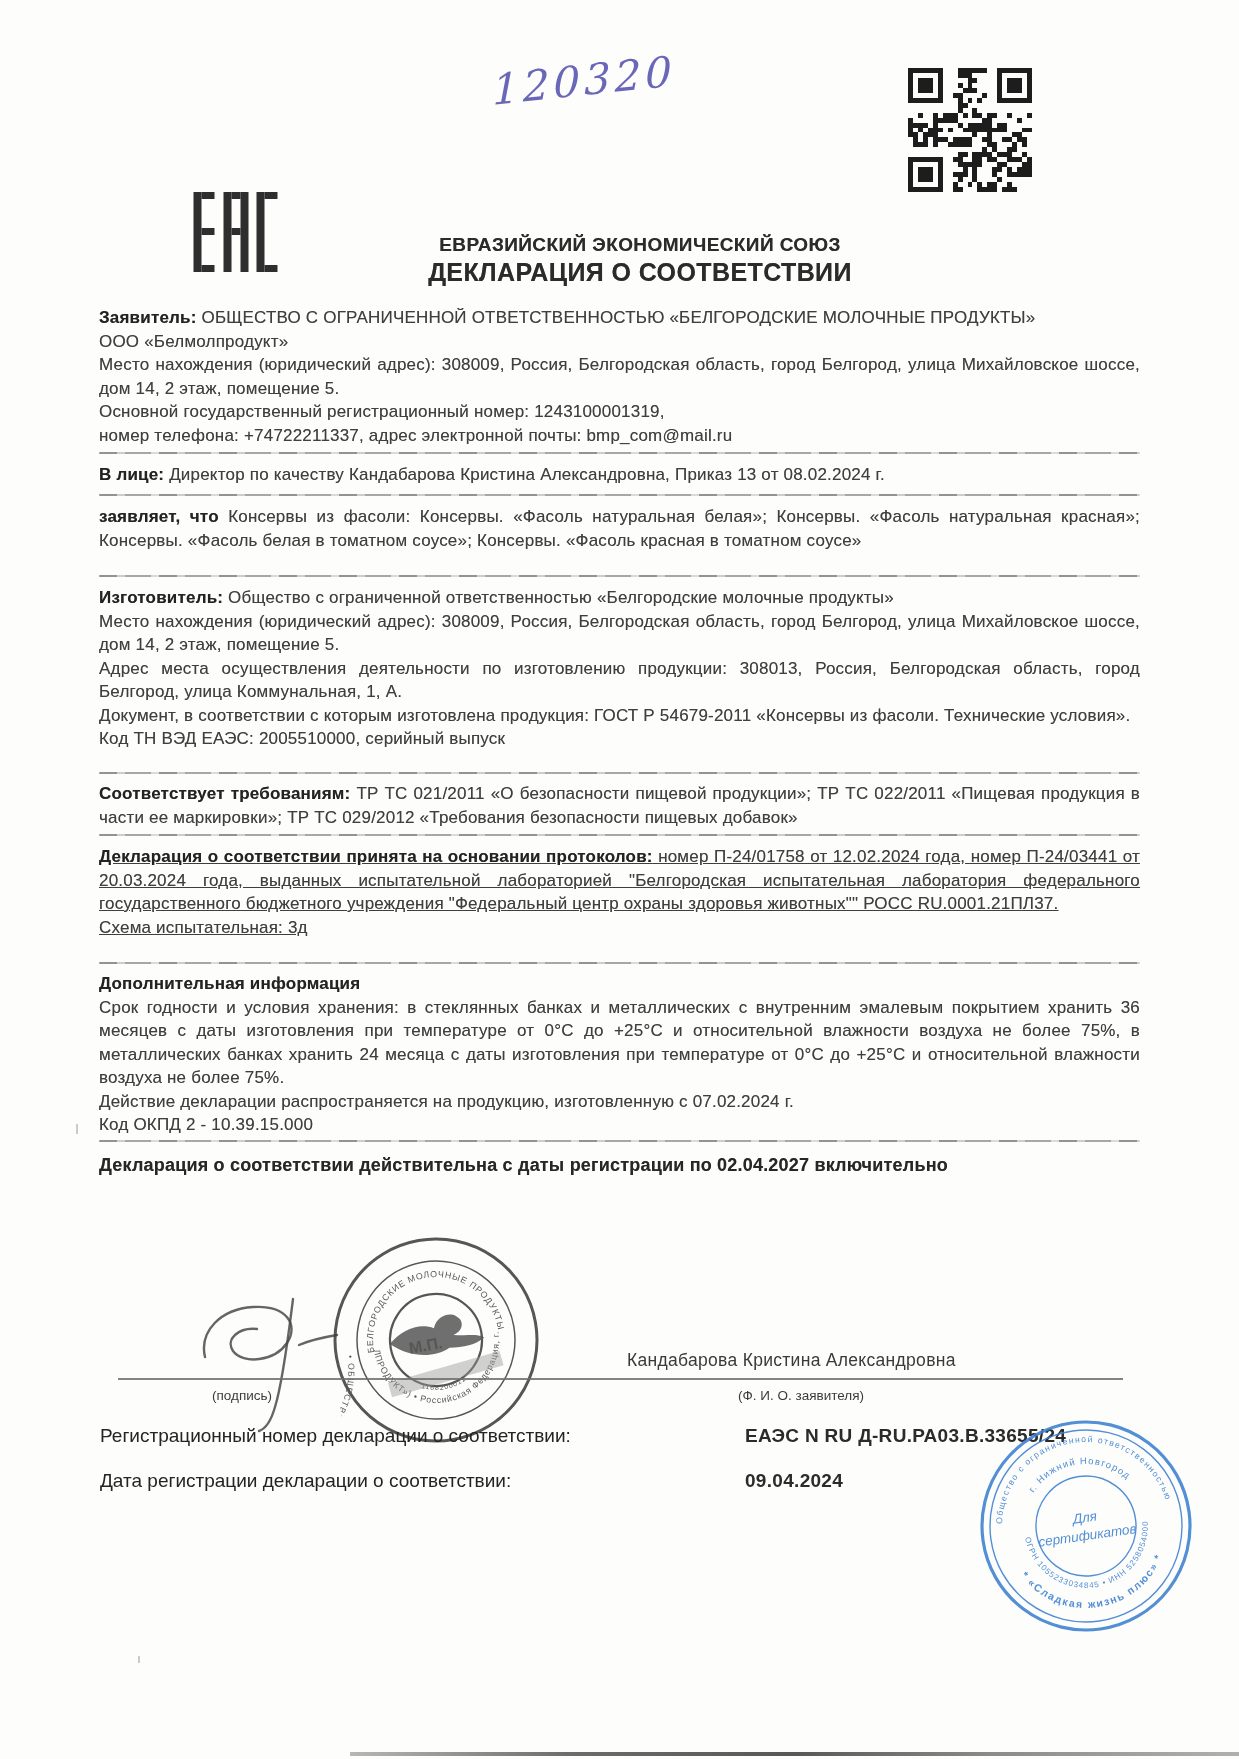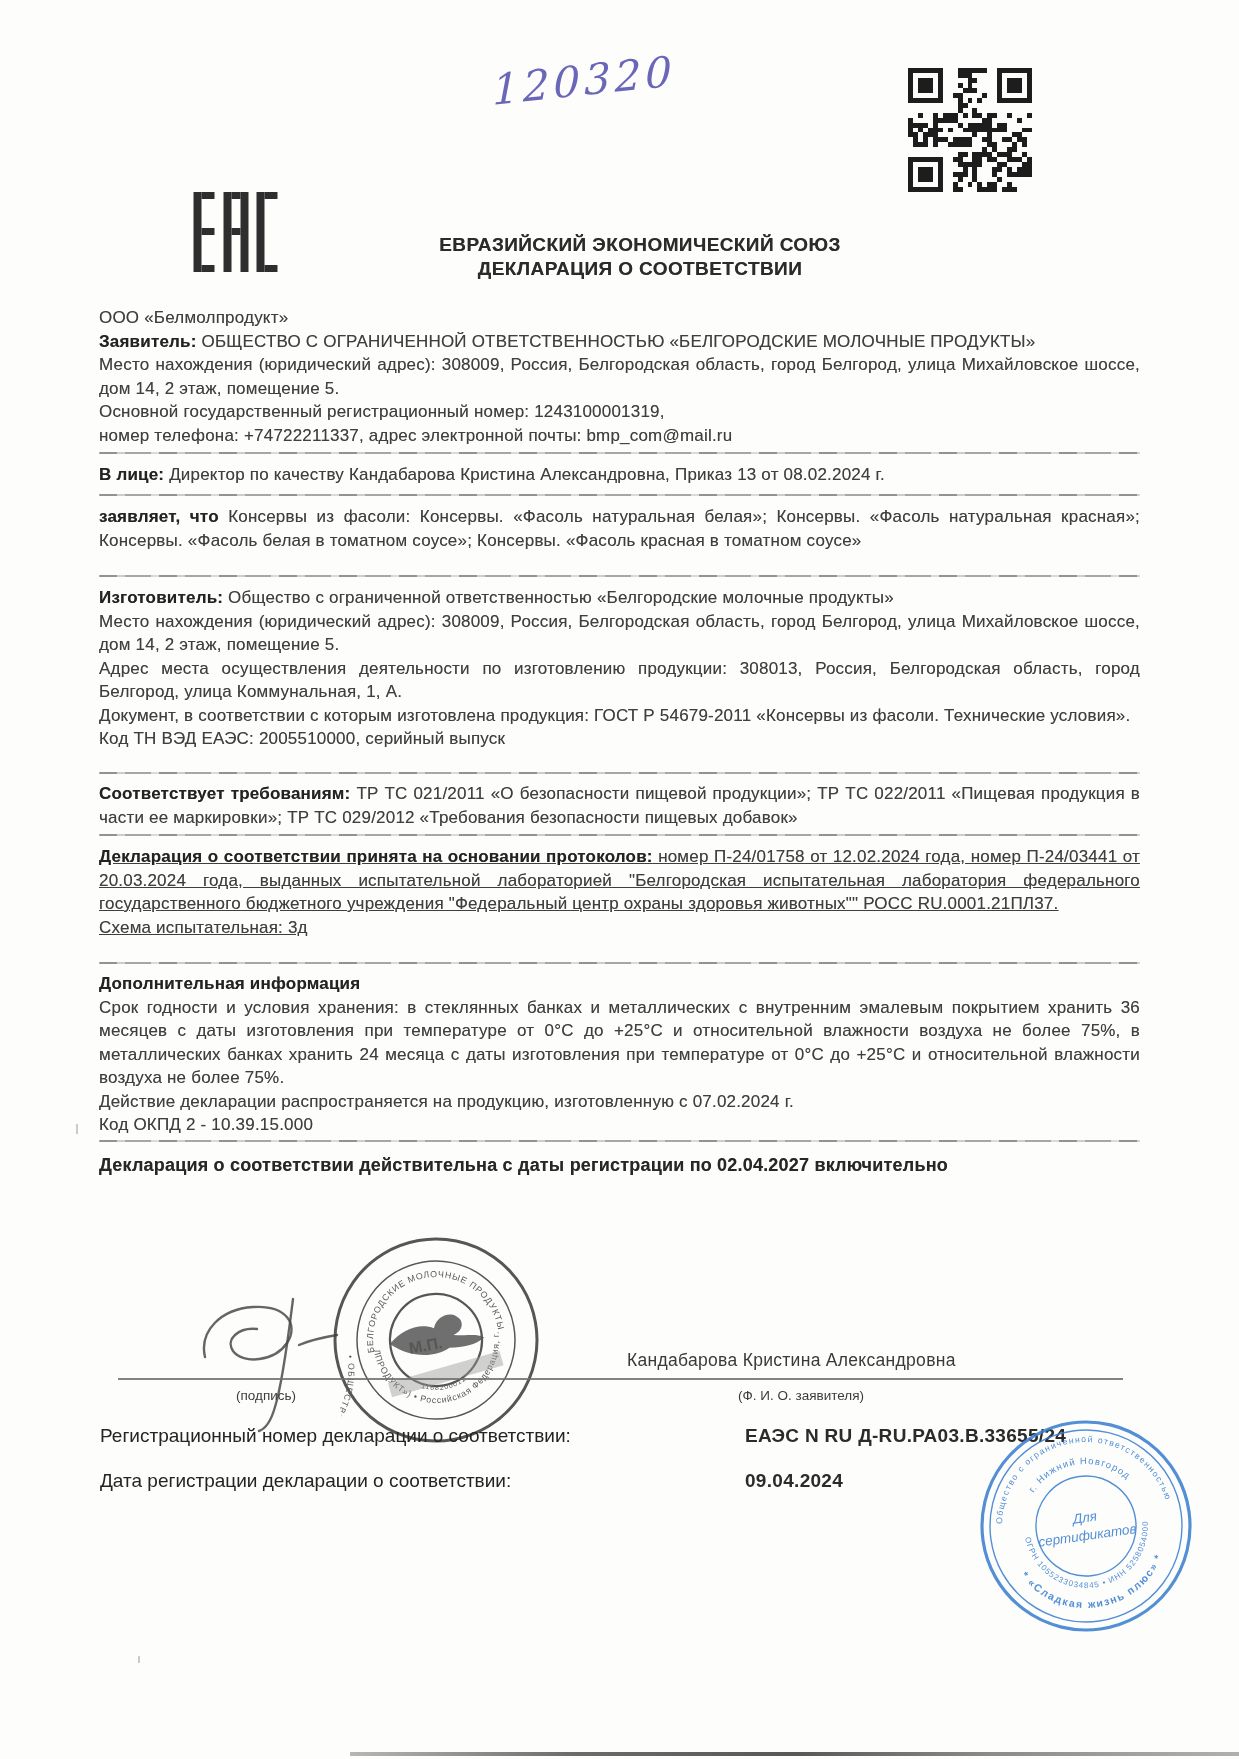--- a/index.html
+++ b/index.html
@@ -18,21 +18,21 @@
   .lbl{font-weight:bold;color:#232323;}
   .divider{
     position:absolute;left:99px;width:1041px;height:2px;opacity:.75;border-radius:1px;
     background:repeating-linear-gradient(90deg,#6f6f6f 0 18px,#bdbdbd 18px 26px,#8a8a8a 26px 52px,#cfcfcf 52px 60px);
   }
   .titles{
     position:absolute;left:140px;width:1000px;text-align:center;color:#2b2b2b;
     font-weight:bold;text-shadow:0 0 .4px rgba(40,40,40,.6);
   }
   .title-union{top:234px;font-size:19px;letter-spacing:.4px;}
-  .title-doc{top:258px;font-size:19px;letter-spacing:.4px;}
+  .title-doc{top:258px;font-size:25px;letter-spacing:.4px;}
   .handwritten{
     position:absolute;left:492px;top:56px;
     font-family:"DejaVu Serif", serif;font-style:italic;
     font-size:42px;color:#5b57b2;letter-spacing:4px;
     transform:rotate(-6deg) skewX(-6deg);opacity:.9;
   }
   .qr{position:absolute;left:908px;top:68px;width:124px;height:124px;}
   .qr svg{width:100%;height:100%;fill:#1d1d1d;shape-rendering:crispEdges;}
   .eac{position:absolute;left:193px;top:192px;width:86px;height:80px;}
   .eac svg{width:100%;height:100%;fill:#2e2e2e;}
@@ -373,22 +373,22 @@
       <rect x="63" y="0" width="8" height="80"></rect>
         <rect x="71" y="0" width="13" height="7"></rect>
       <rect x="71" y="73" width="13" height="7"></rect>
     </svg>
   </div>
 
   <div class="titles title-union">ЕВРАЗИЙСКИЙ ЭКОНОМИЧЕСКИЙ СОЮЗ</div>
   <div class="titles title-doc">ДЕКЛАРАЦИЯ О СООТВЕТСТВИИ</div>
 
   <div class="sec" style="top:306px;">
+    <p><b class="lbl">Заявитель:</b> <span>ОБЩЕСТВО С ОГРАНИЧЕННОЙ ОТВЕТСТВЕННОСТЬЮ «БЕЛГОРОДСКИЕ МОЛОЧНЫЕ ПРОДУКТЫ»</span></p>
     <p>ООО «Белмолпродукт»</p>
-    <p><b class="lbl">Заявитель:</b> <span>ОБЩЕСТВО С ОГРАНИЧЕННОЙ ОТВЕТСТВЕННОСТЬЮ «БЕЛГОРОДСКИЕ МОЛОЧНЫЕ ПРОДУКТЫ»</span></p>
     <p>Место нахождения (юридический адрес): 308009, Россия, Белгородская область, город Белгород, улица Михайловское шоссе, дом 14, 2 этаж, помещение 5.</p>
     <p>Основной государственный регистрационный номер: 1243100001319,</p>
     <p>номер телефона: +74722211337, адрес электронной почты: bmp_com@mail.ru</p>
   </div>
   <div class="divider" style="top:452px;"></div>
 
   <div class="sec" style="top:463px;">
     <p><b class="lbl">В лице:</b> <span>Директор по качеству Кандабарова Кристина Александровна, Приказ 13 от 08.02.2024 г.</span></p>
   </div>
   <div class="divider" style="top:494px;"></div>
@@ -451,21 +451,21 @@
       <text class="arc-mid" text-anchor="middle"><textPath href="#sealMidTop" startOffset="50%">«БЕЛГОРОДСКИЕ МОЛОЧНЫЕ ПРОДУКТЫ»</textPath></text>
       <text class="arc-mid" text-anchor="middle"><textPath href="#sealMidBot" startOffset="50%">(«БЕЛМОЛПРОДУКТ») • Российская Федерация, г. Белгород</textPath></text>
       <text class="arc-num" text-anchor="middle"><textPath href="#sealNum" startOffset="50%">1168200011</textPath></text>
       <path d="M -46 -4 C -32 -16 -14 -20 0 -12 C 4 -22 16 -26 24 -20 C 32 -14 28 -4 18 -2 C 32 2 40 0 48 6 C 38 12 26 12 12 10 C -6 18 -30 12 -46 -4 Z" fill="#3f3f3f" opacity="0.85"></path>
       <rect x="-58" y="28" width="116" height="15" fill="#8c8c8c" opacity="0.45" transform="rotate(-6)"></rect>
       <text class="mp" x="-28" y="9">М.П.</text>
     </svg>
   </div>
 
   <div class="sig-line"></div>
-  <div class="caption" style="left:212px;top:1388px;margin-left:24px;">(подпись)</div>
+  <div class="caption" style="left:212px;top:1388px;">(подпись)</div>
   <div class="fio-name">Кандабарова Кристина Александровна</div>
   <div class="caption" style="left:738px;top:1388px;">(Ф. И. О. заявителя)</div>
 
   <div class="reg-row" style="top:1425px;">
     <span class="lab">Регистрационный номер декларации о соответствии:</span>
     <span class="val">ЕАЭС N RU Д-RU.РА03.В.33655/24</span>
   </div>
   <div class="reg-row" style="top:1470px;">
     <span class="lab">Дата регистрации декларации о соответствии:</span>
     <span class="val">09.04.2024</span>

